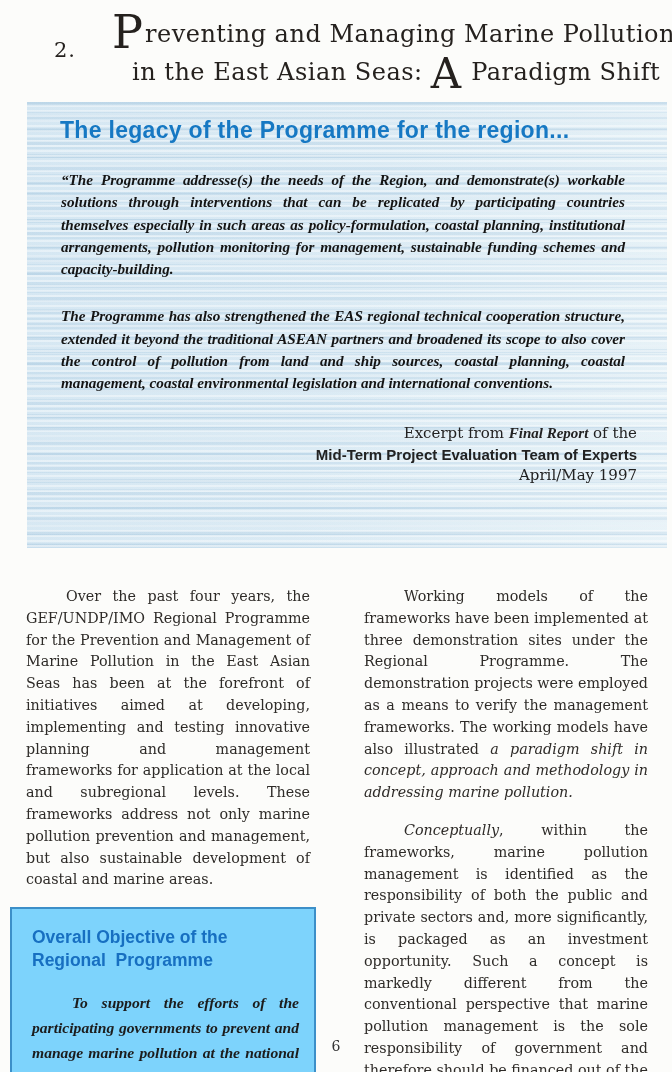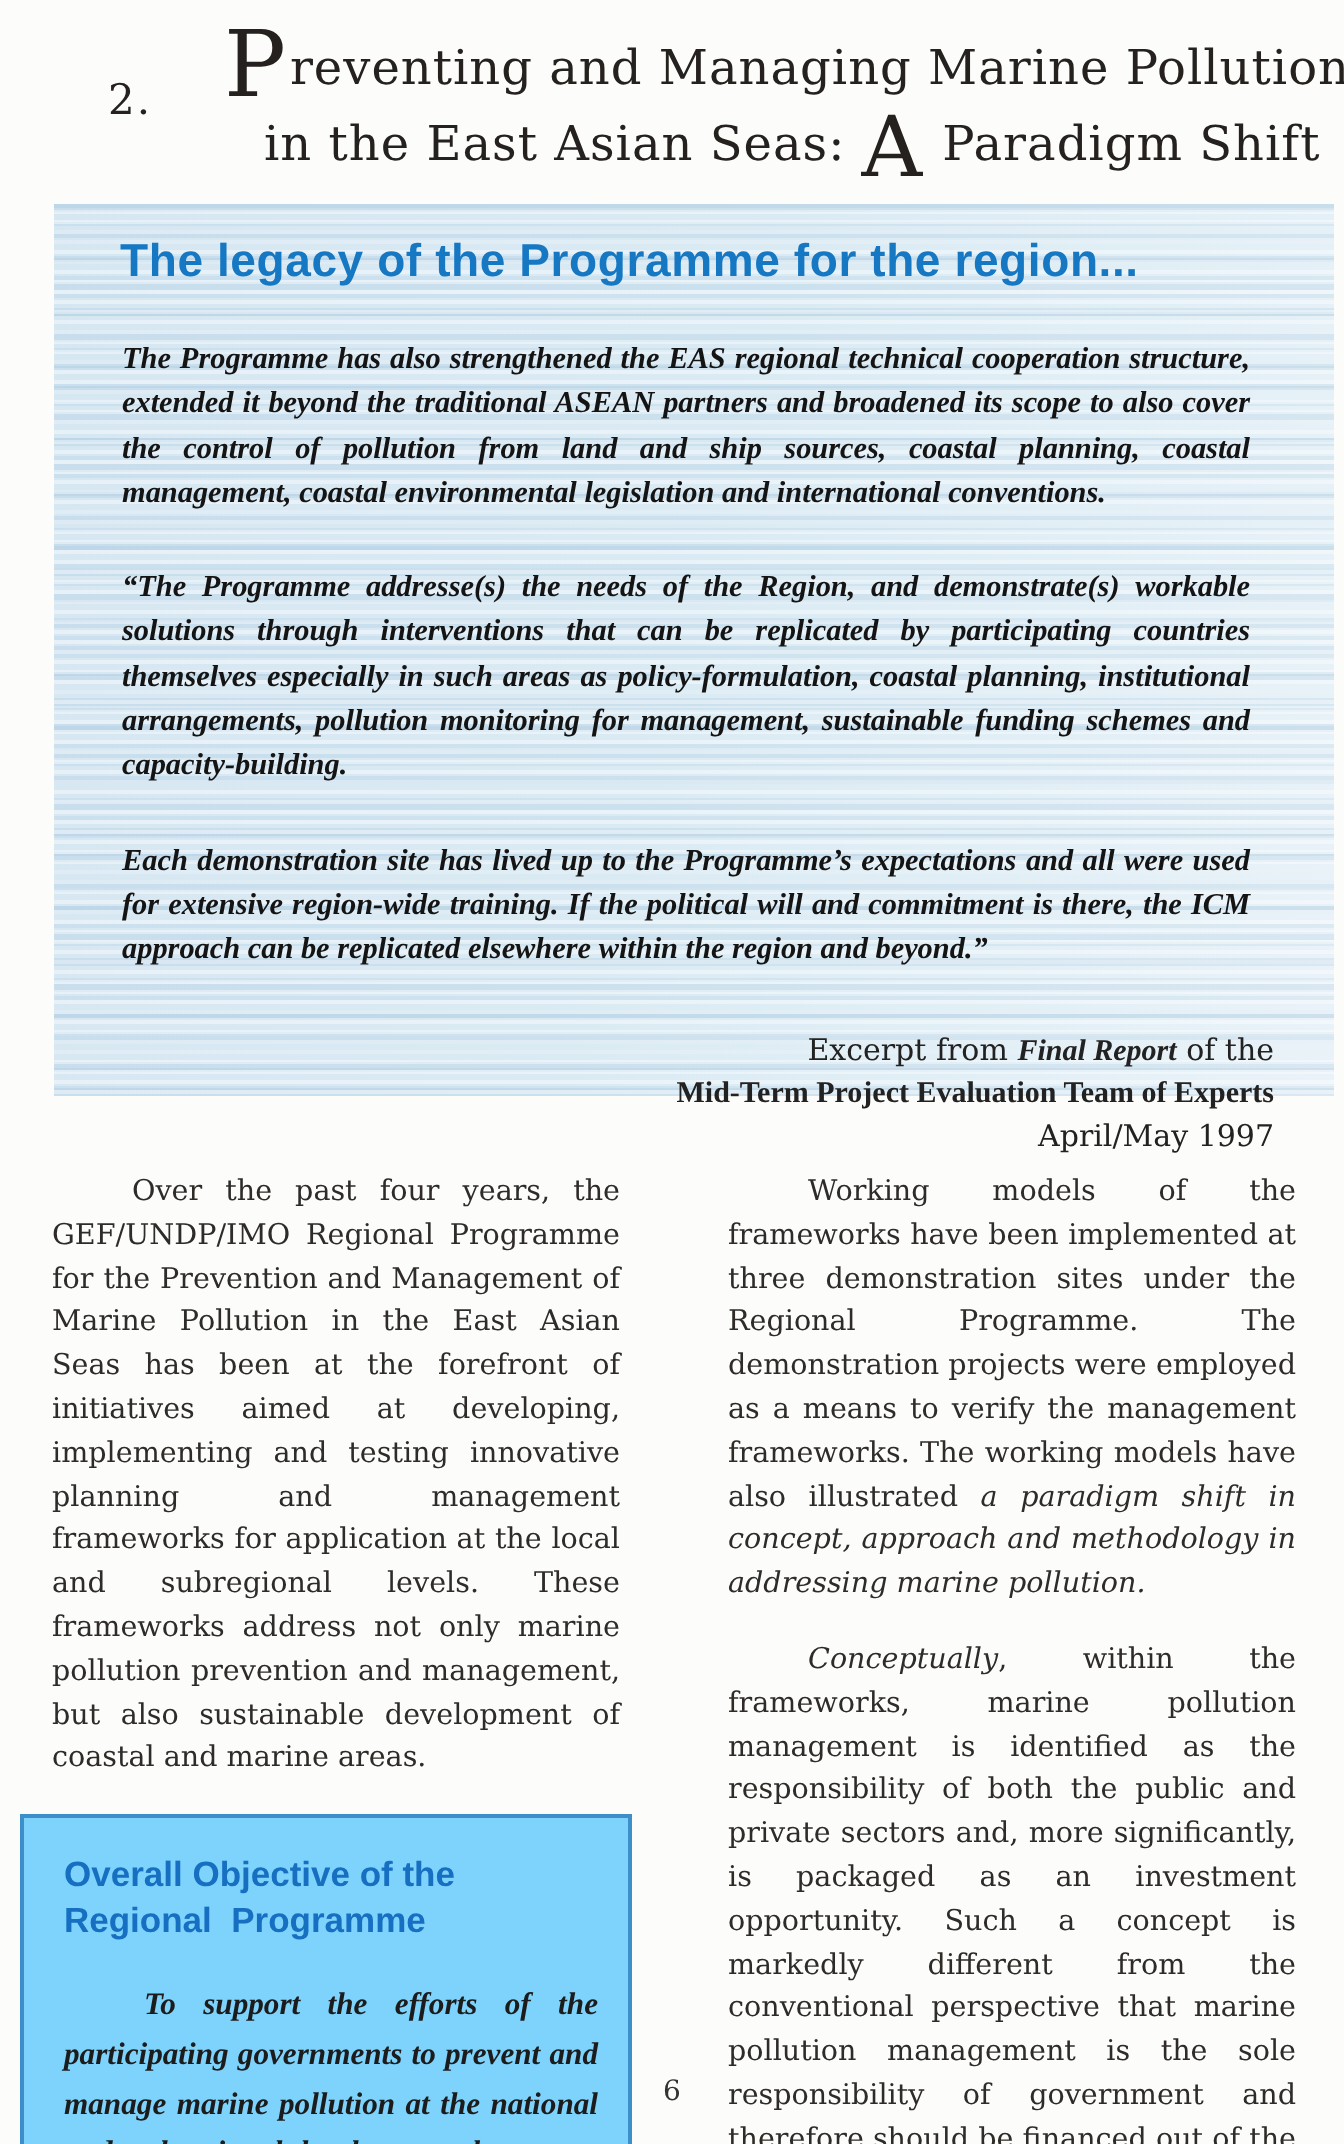--- a/index.html
+++ b/index.html
@@ -57,21 +57,21 @@
     font-family: "Liberation Serif", serif;
     font-weight: bold; font-style: italic;
     font-size: 15.2px; line-height: 22.3px;
     color: #141414; text-align: justify;
   }
   .attribution {
     margin: 28px 30px 0 0;
     text-align: right;
     font-size: 15px; line-height: 21px; color: #222;
   }
-  .attribution .attr-bold { font-family: Liberation Serif, serif; font-weight: bold; }
+  .attribution .attr-bold { font-family: Liberation Sans, sans-serif; font-weight: bold; }
   .attribution .attr-report { font-family: "Liberation Serif", serif; font-weight: bold; font-style: italic; }
 
   
   .columns {
     position: absolute; top: 570px; left: 10px; width: 654px;
     display: grid; grid-template-columns: 316px 316px; column-gap: 22px;
   }
   .body-para {
     font-size: 14.3px; line-height: 21.8px;
     text-align: justify; text-indent: 40px;
@@ -113,23 +113,22 @@
 <body>
 
 <div class="title-block">
   <span class="section-num">2.</span>
   <div class="title-line1"><span class="dropcap-big">P</span><span>reventing and Managing Marine Pollution</span></div>
   <div class="title-line2"><span>in the East Asian Seas:</span><span class="dropcap-a">A</span><span> Paradigm Shift</span></div>
 </div>
 
 <div class="legacy-box">
   <div class="legacy-heading">The legacy of the Programme for the region...</div>
+  <p class="legacy-quote">“The Programme addresse(s) the needs of the Region, and demonstrate(s) workable solutions through interventions that can be replicated by participating countries themselves especially in such areas as policy-formulation, coastal planning, institutional arrangements, pollution monitoring for management, sustainable funding schemes and capacity-building.</p>
   <p class="legacy-quote">The Programme has also strengthened the EAS regional technical cooperation structure, extended it beyond the traditional ASEAN partners and broadened its scope to also cover the control of pollution from land and ship sources, coastal planning, coastal management, coastal environmental legislation and international conventions.</p>
-  <p class="legacy-quote">“The Programme addresse(s) the needs of the Region, and demonstrate(s) workable solutions through interventions that can be replicated by participating countries themselves especially in such areas as policy-formulation, coastal planning, institutional arrangements, pollution monitoring for management, sustainable funding schemes and capacity-building.</p>
-  <p class="legacy-quote">Each demonstration site has lived up to the Programme’s expectations and all were used for extensive region-wide training.  If the political will and commitment is there, the ICM approach can be replicated elsewhere within the region and beyond.”</p>
   <div class="attribution">
     <div><span>Excerpt from </span><span class="attr-report">Final Report</span><span> of the</span></div>
     <div class="attr-bold">Mid-Term Project Evaluation Team of Experts</div>
     <div>April/May 1997</div>
   </div>
 </div>
 
 <div class="columns">
   <div class="col-left">
     <p class="body-para">Over the past four years, the GEF/UNDP/IMO Regional Programme for the Prevention and Management of Marine Pollution in the East Asian Seas has been at the forefront of initiatives aimed at developing, implementing and testing innovative planning and management frameworks for application at the local and subregional levels. These frameworks address not only marine pollution prevention and management, but also sustainable development of coastal and marine areas.</p>

